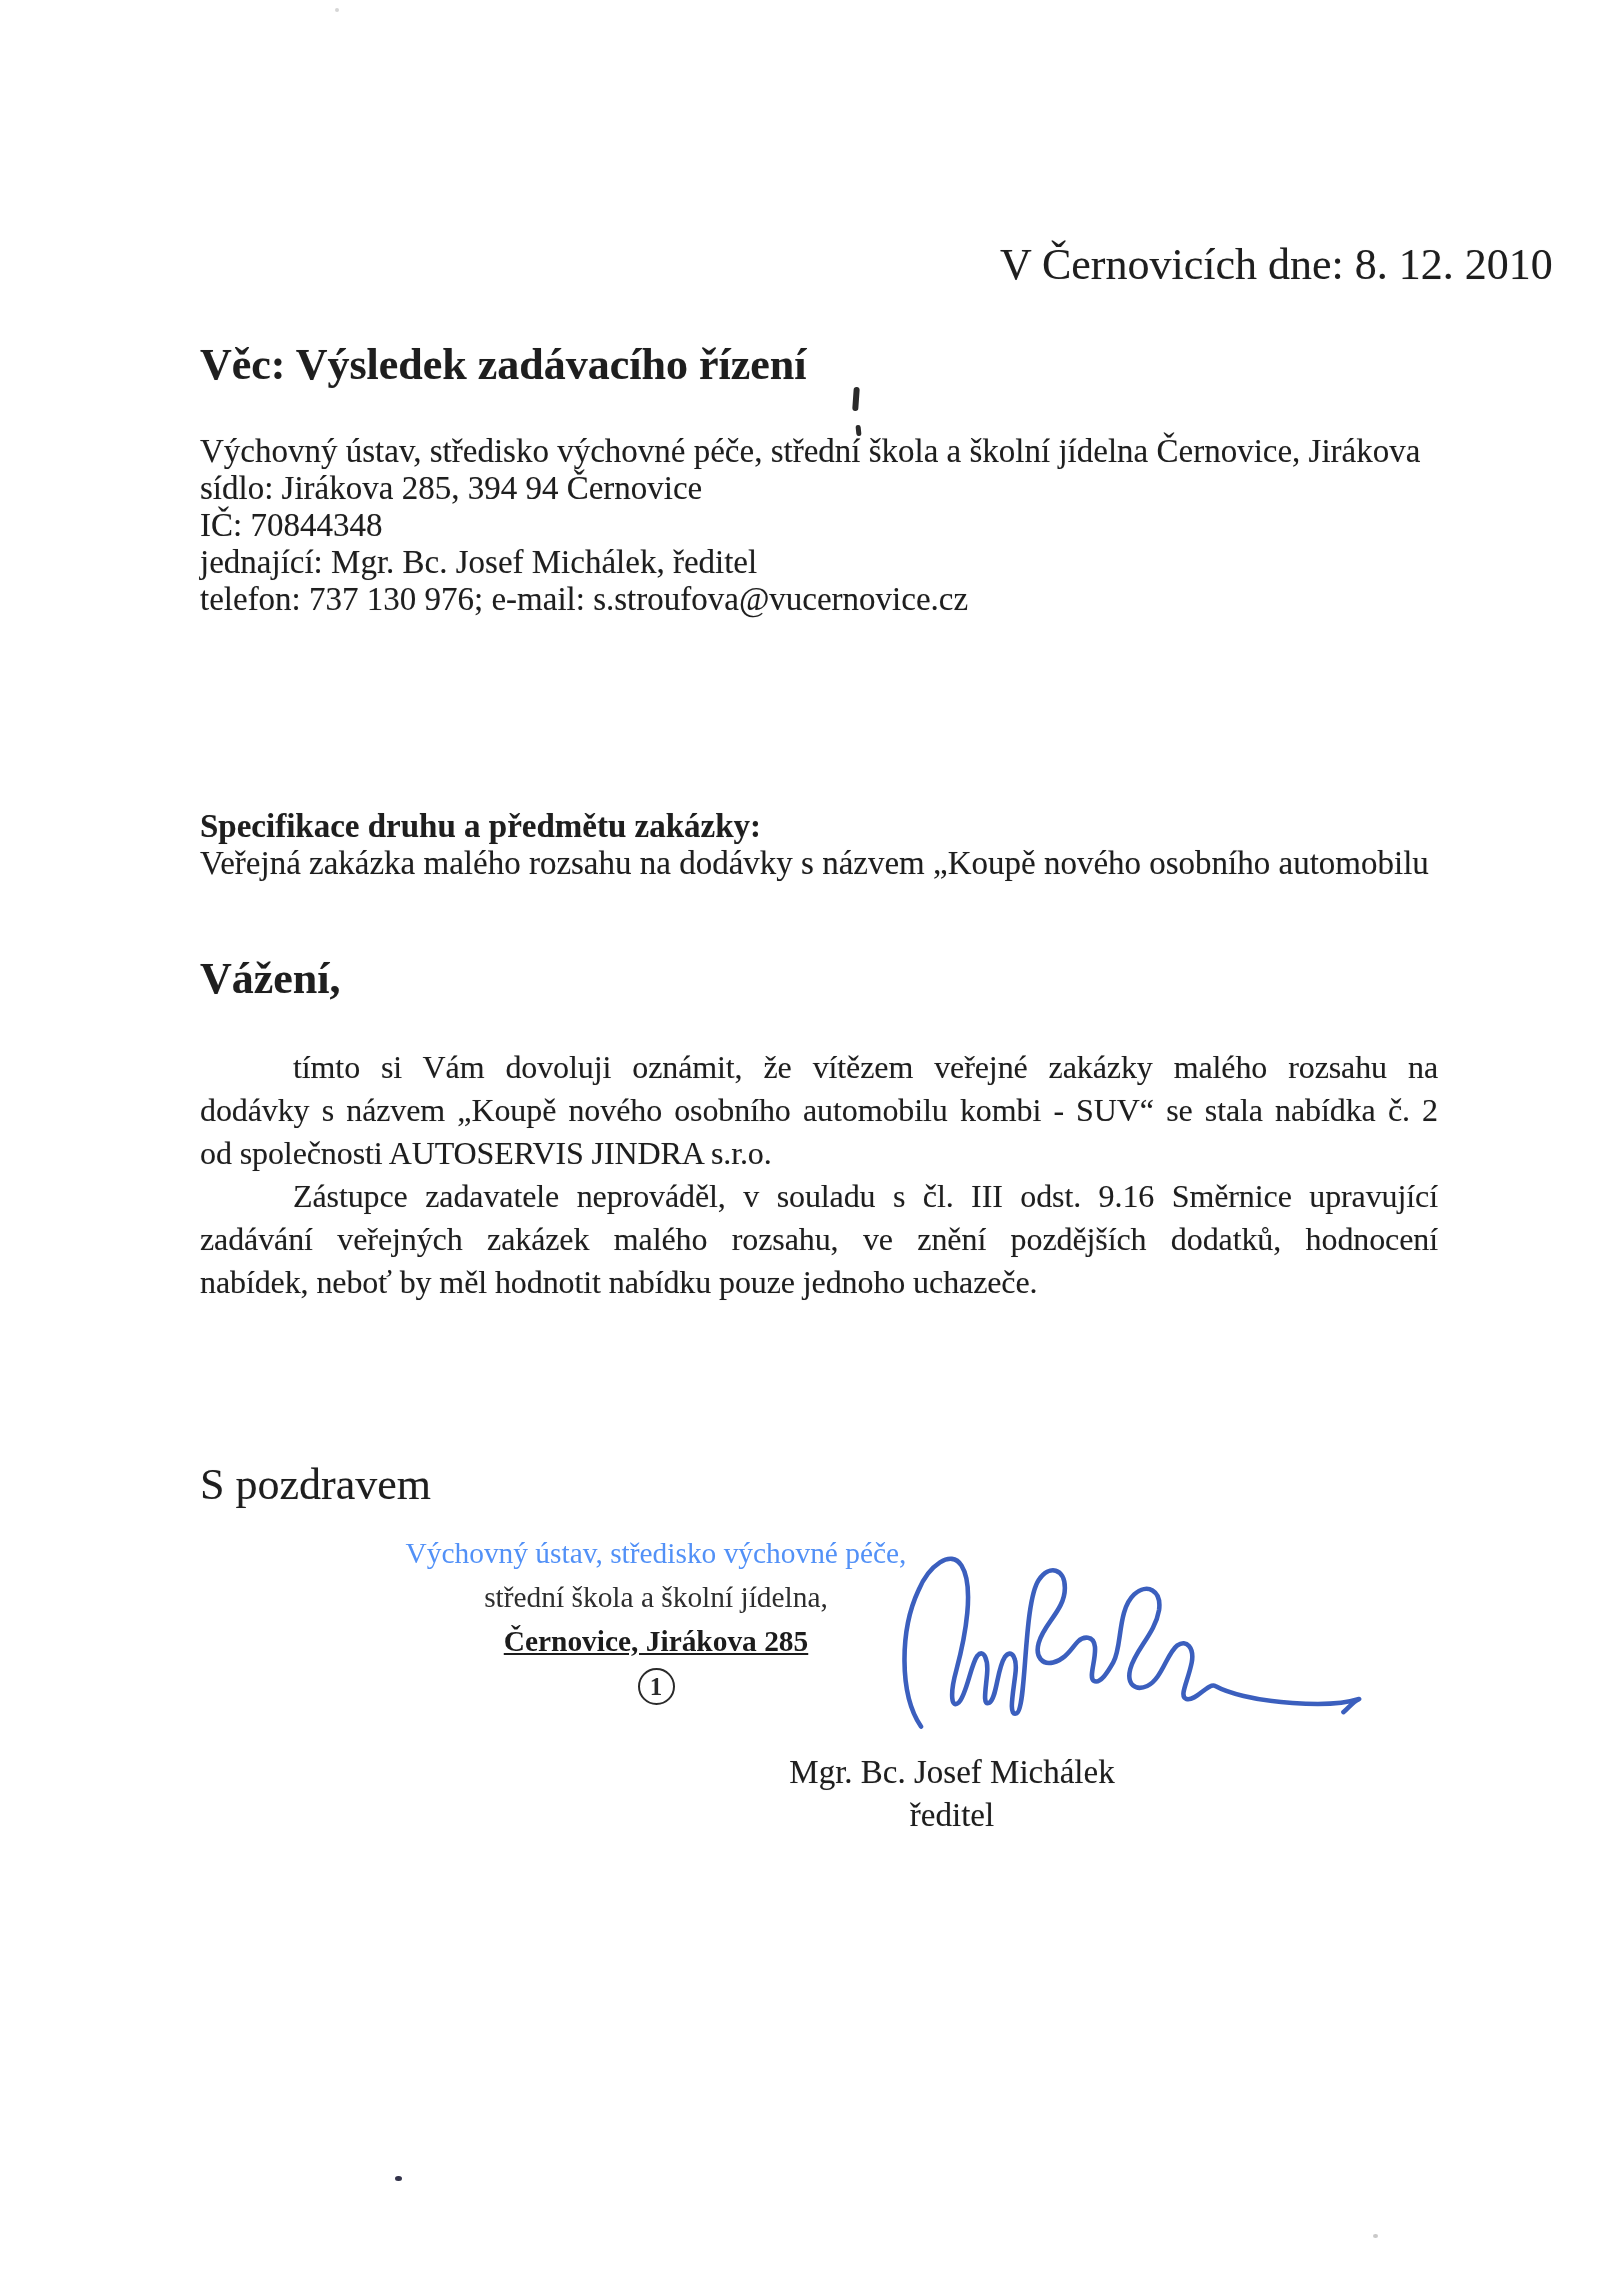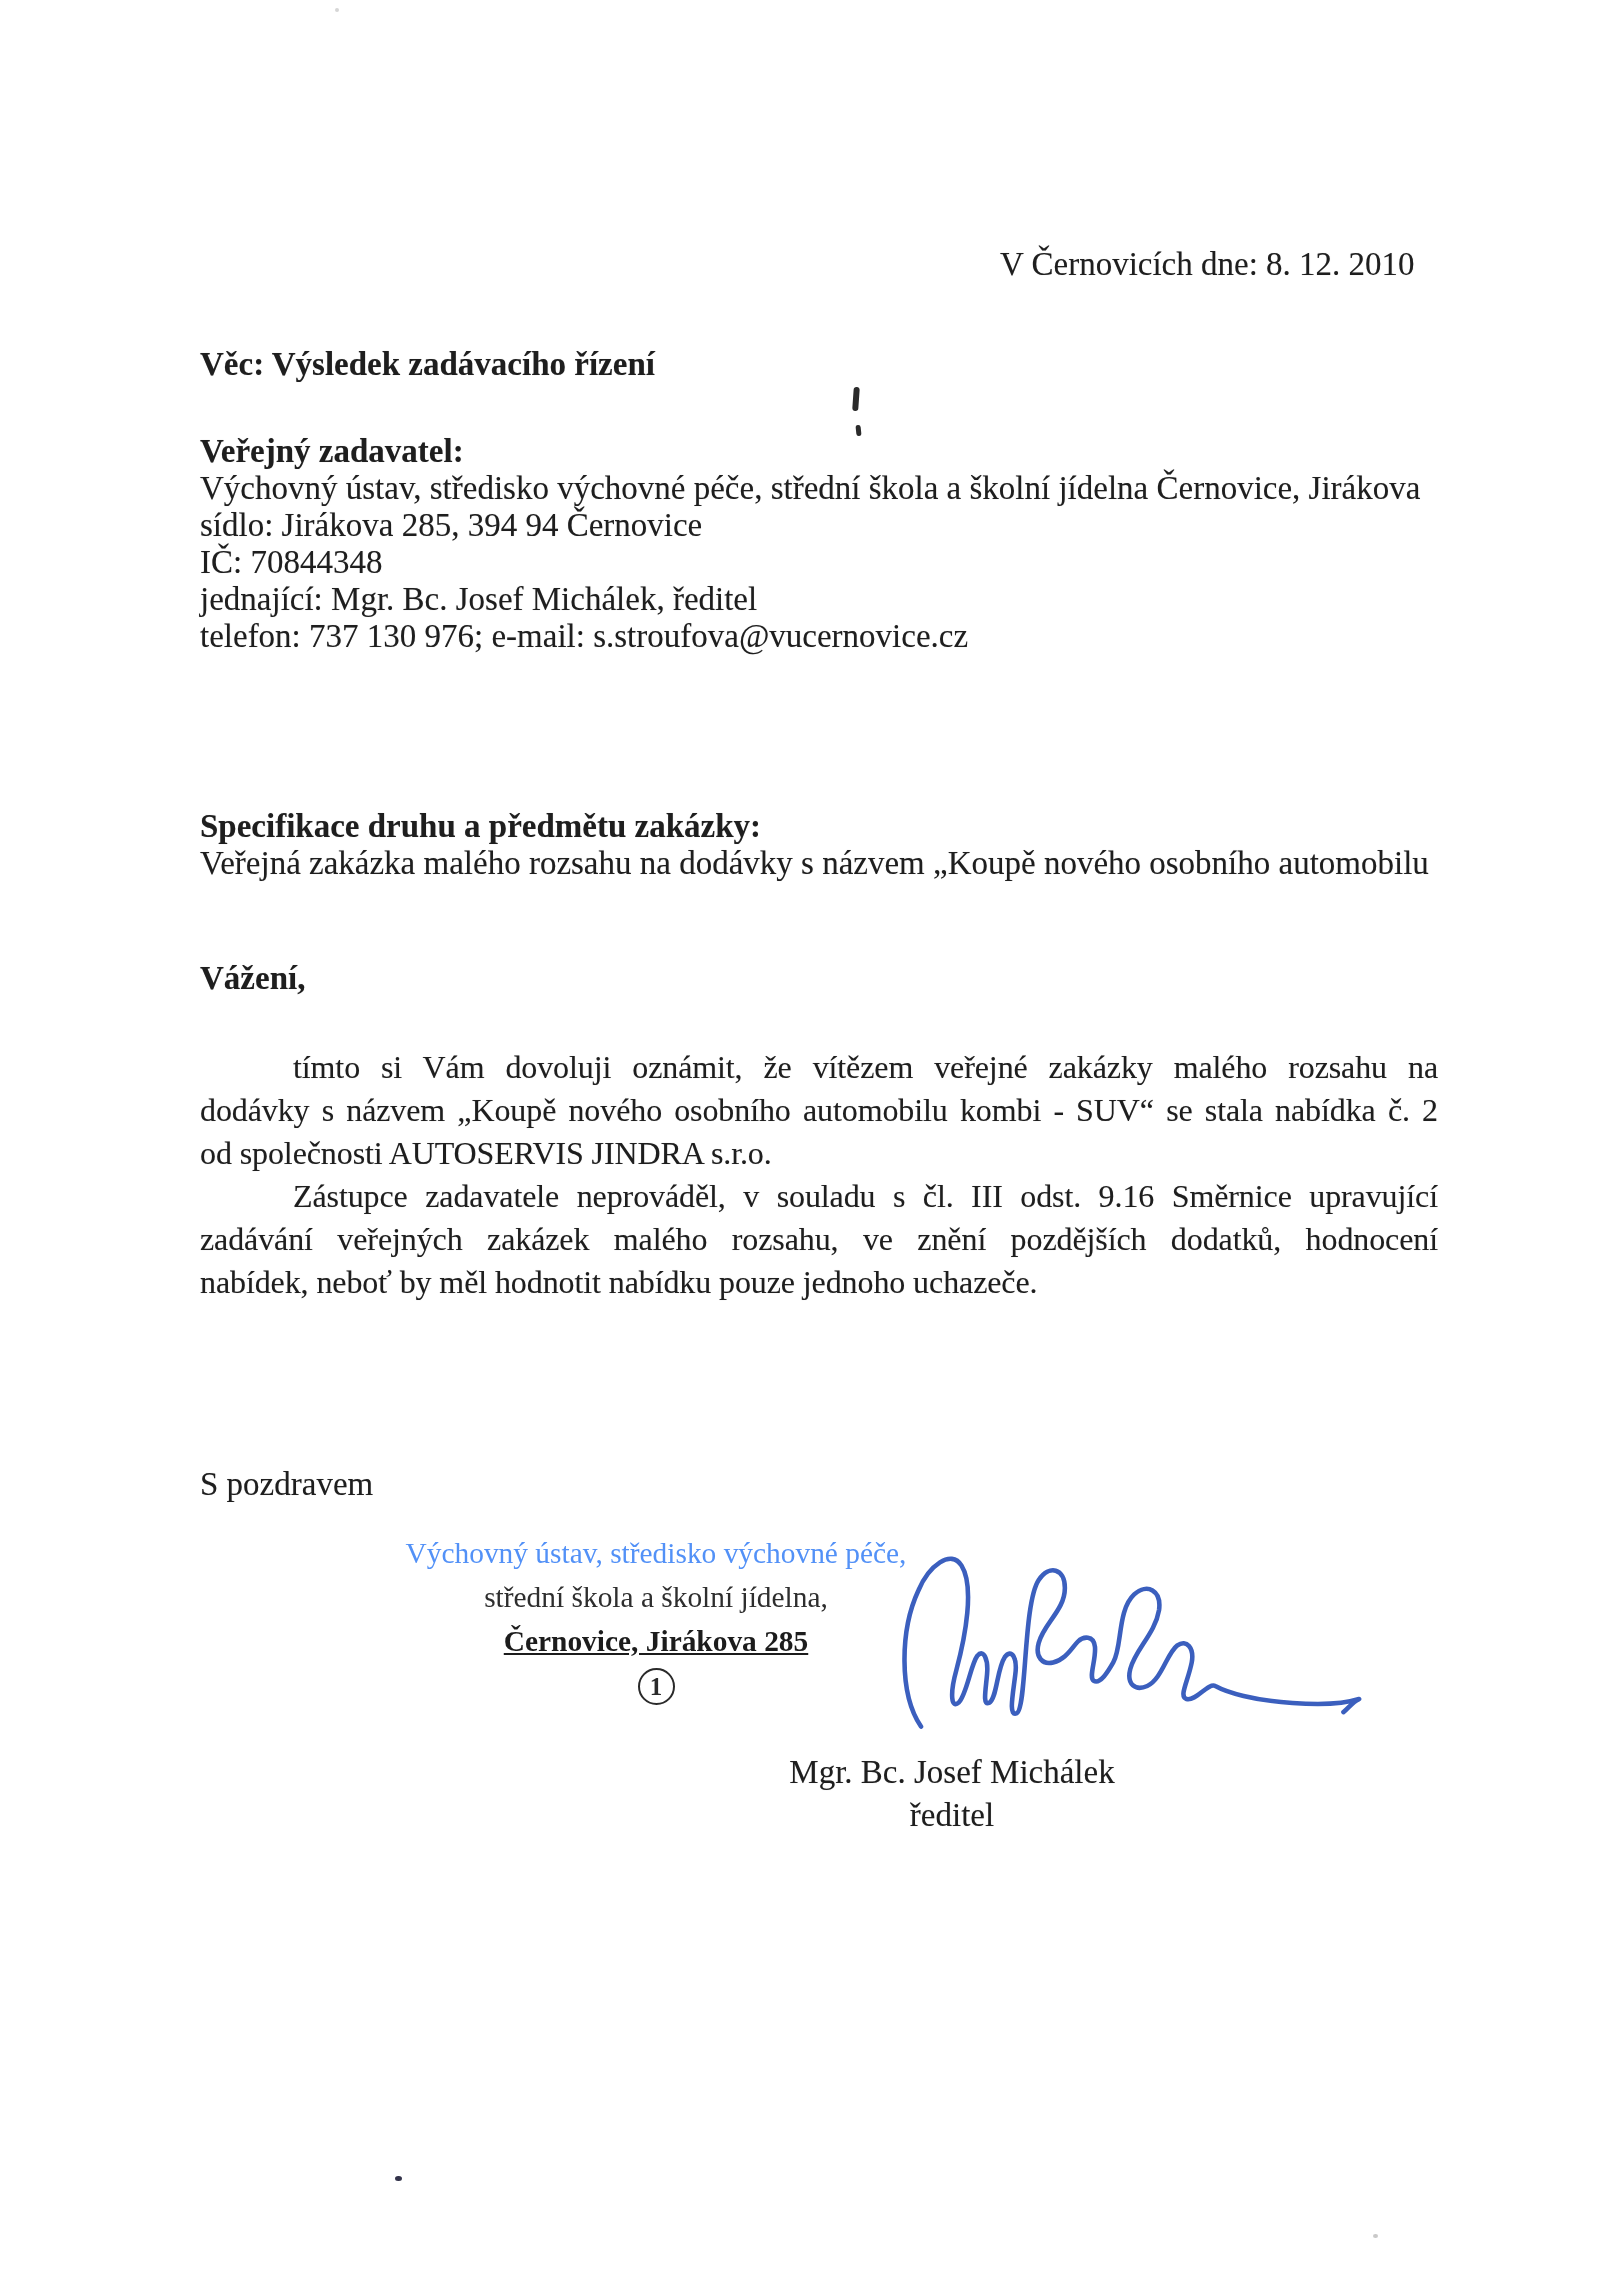--- a/index.html
+++ b/index.html
@@ -5,21 +5,21 @@
 <style>
   html,body{margin:0;padding:0;}
   body{
     width:1623px;height:2295px;position:relative;overflow:hidden;
     background:#ffffff;
     font-family:"Liberation Serif","DejaVu Serif",serif;
     color:#1e1e1e;
   }
   .abs{position:absolute;}
   .txt{
-    font-size:33px;line-height:37px;white-space:nowrap;
+    font-size:44px;line-height:37px;white-space:nowrap;
     text-shadow:0 0 0.7px rgba(40,40,40,.35);
   }
   .bold{font-weight:bold;}
   
   .block .line{font-size:33px;line-height:37px;white-space:nowrap;text-shadow:0 0 0.7px rgba(40,40,40,.35);}
   
   .bodyblock{width:1238px;}
   .bodyblock .bline{
     font-size:32px;line-height:43px;letter-spacing:-0.1px;
     text-shadow:0 0 0.7px rgba(40,40,40,.35);
@@ -51,21 +51,20 @@
 <body>
 
 <div class="abs txt" style="left:1000px;top:246px;">V Černovicích dne: 8. 12. 2010</div>
 
 <div class="abs txt bold" style="left:200px;top:346px;">Věc: Výsledek zadávacího řízení</div>
 
 <div class="abs smudge" style="left:853px;top:387px;width:5.9px;height:23.6px;transform:rotate(4deg);"></div>
 <div class="abs smudge" style="left:856px;top:425px;width:5.2px;height:11px;transform:rotate(-6deg);"></div>
 
 <div class="abs block" style="left:200px;top:433px;">
-  <div class="line bold">Veřejný zadavatel:</div>
   <div class="line">Výchovný ústav, středisko výchovné péče, střední škola a školní jídelna Černovice, Jirákova</div>
   <div class="line">sídlo: Jirákova 285, 394 94 Černovice</div>
   <div class="line">IČ: 70844348</div>
   <div class="line">jednající: Mgr. Bc. Josef Michálek, ředitel</div>
   <div class="line">telefon: 737 130 976; e-mail: s.stroufova@vucernovice.cz</div>
 </div>
 
 <div class="abs block" style="left:200px;top:808px;">
   <div class="line bold">Specifikace druhu a předmětu zakázky:</div>
   <div class="line">Veřejná zakázka malého rozsahu na dodávky s názvem „Koupě nového osobního automobilu</div>

